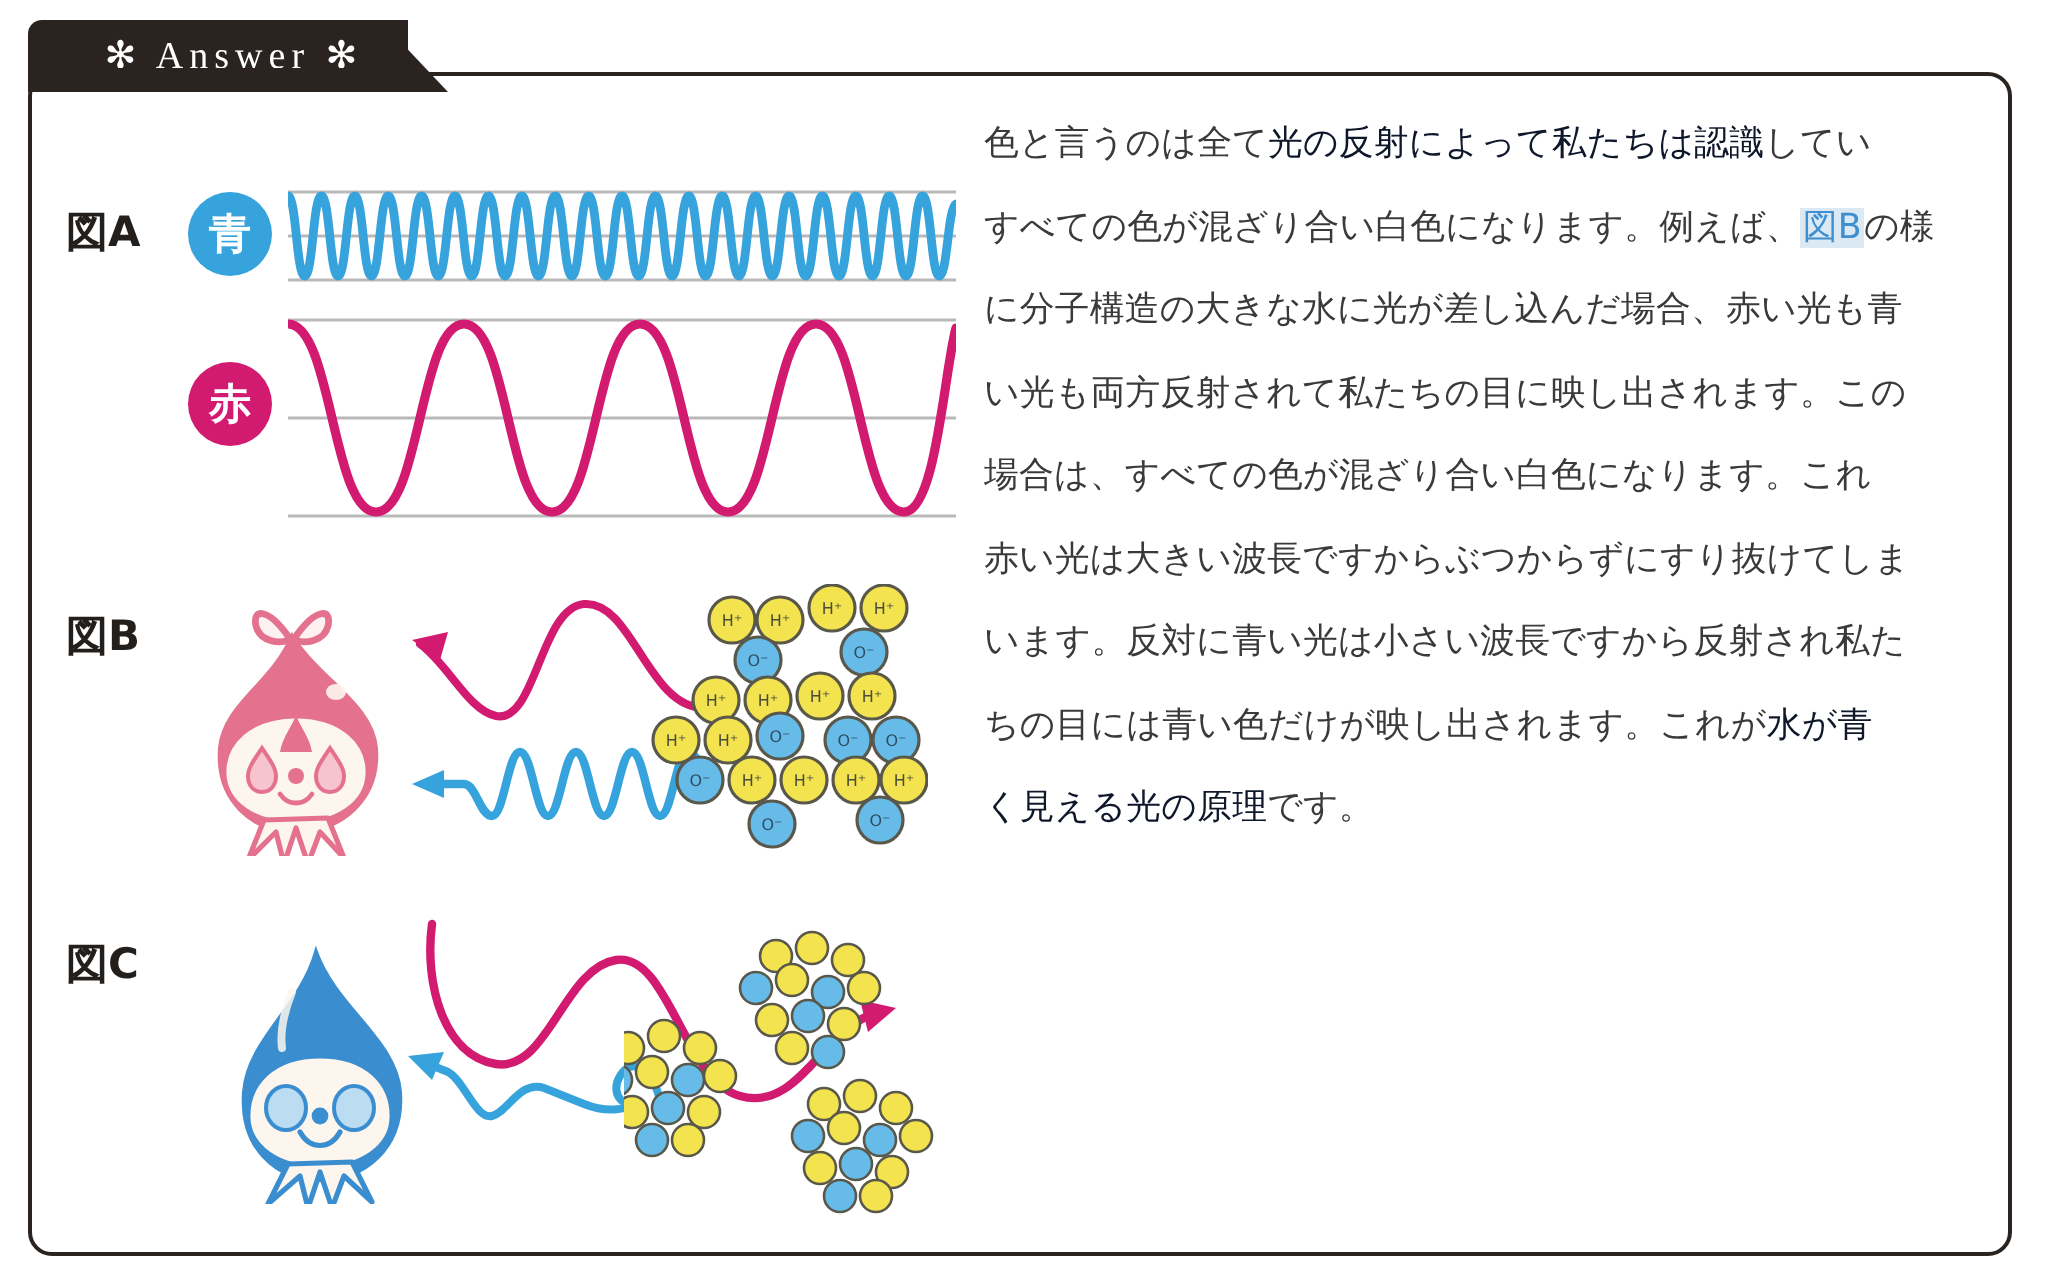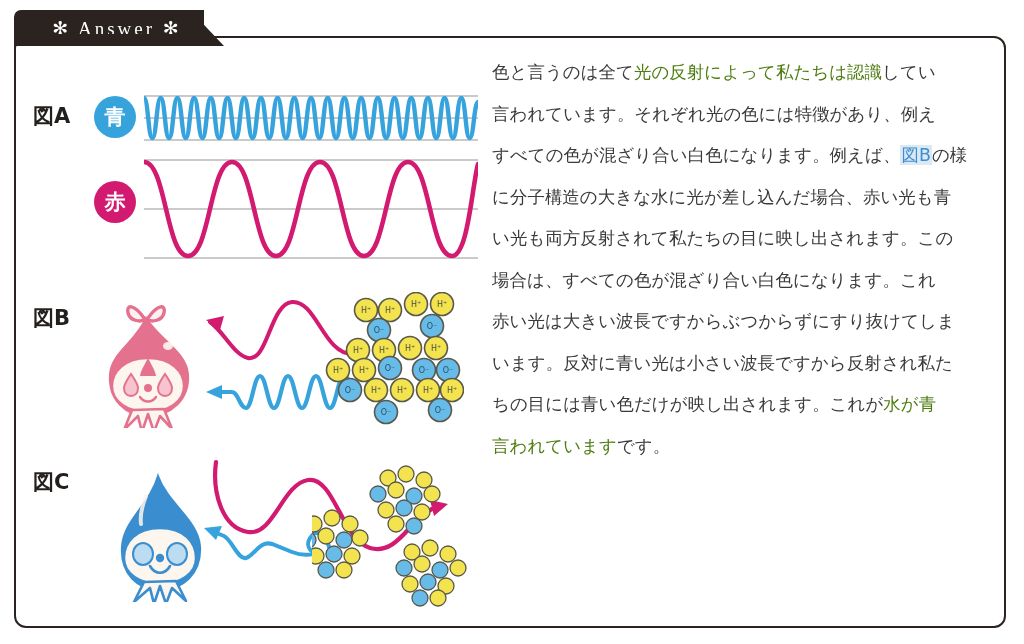--- a/index.html
+++ b/index.html
@@ -82,21 +82,21 @@
 
   
   .body-text{
     font-family:"DejaVu Sans","Liberation Sans",sans-serif;
     font-size:17.4px;
     line-height:41.5px;
     color:#3a3a3a;
     width:496px;
     letter-spacing:0.1px;
   }
-  .body-text .hl-red{color:#4d7c0f;}
+  .body-text .hl-red{color:#0f172a;}
   .body-text .hl-blue{color:#3e8fd0;background:#dbe9f5;padding:0 1px;}
 
   svg{display:block;}
 </style>
 </head>
 <body>
 
 <div id="root">
 
   <div class="answer-tab">
@@ -327,26 +327,25 @@
             <use href="#oDot" x="108" y="138"></use>
               <use href="#hDot" x="126" y="138"></use>
           </g>
         </svg>
       </div>
     </div>
 
     <div class="right-col">
       <div class="body-text" id="article-body">
           <div><span>色と言うのは全て</span><span class="hl-red">光の反射によって私たちは認識</span><span>してい</span></div>
-          <div><span>言われています。それぞれ光の色には特徴があり、例え</span></div>
           <div><span>すべての色が混ざり合い白色になります。例えば、</span><span class="hl-blue">図B</span><span>の様</span></div>
           <div><span>に分子構造の大きな水に光が差し込んだ場合、赤い光も青</span></div>
           <div><span>い光も両方反射されて私たちの目に映し出されます。この</span></div>
           <div><span>場合は、すべての色が混ざり合い白色になります。これ</span></div>
           <div><span>赤い光は大きい波長ですからぶつからずにすり抜けてしま</span></div>
           <div><span>います。反対に青い光は小さい波長ですから反射され私た</span></div>
           <div><span>ちの目には青い色だけが映し出されます。これが</span><span class="hl-red">水が青</span></div>
-          <div><span class="hl-red">言われています</span><span>です。</span></div>
+          <div><span class="hl-red">く見える光の原理</span><span>です。</span></div>
         </div>
     </div>
 
   </div>
 </div>
 
 </body></html>

